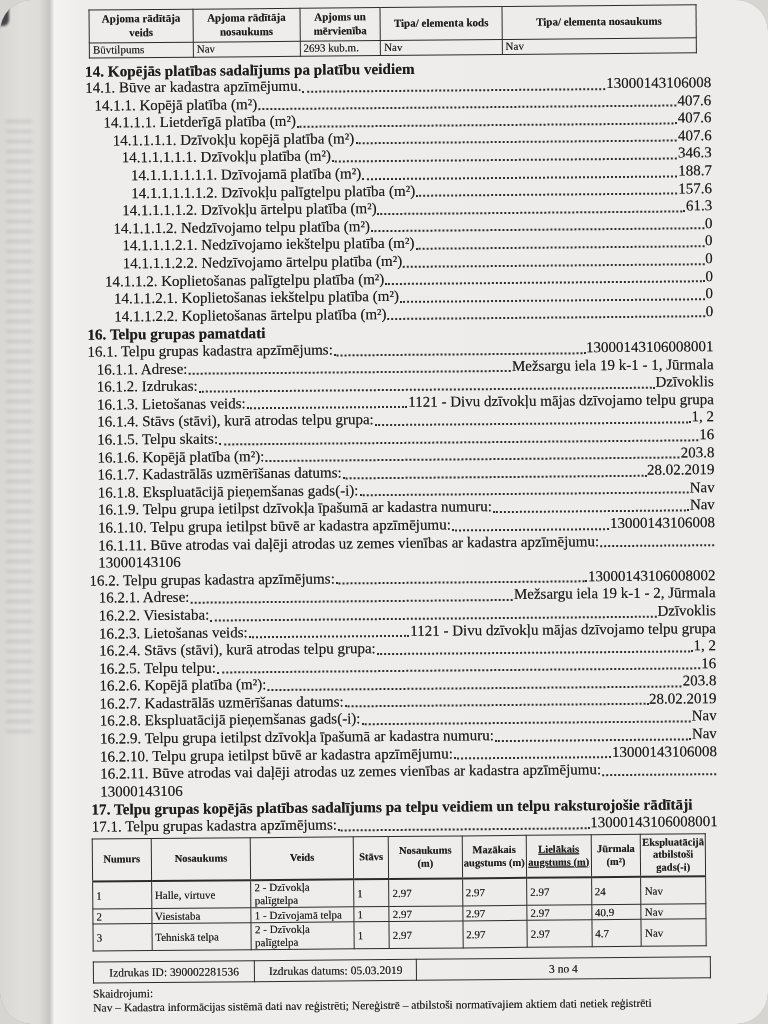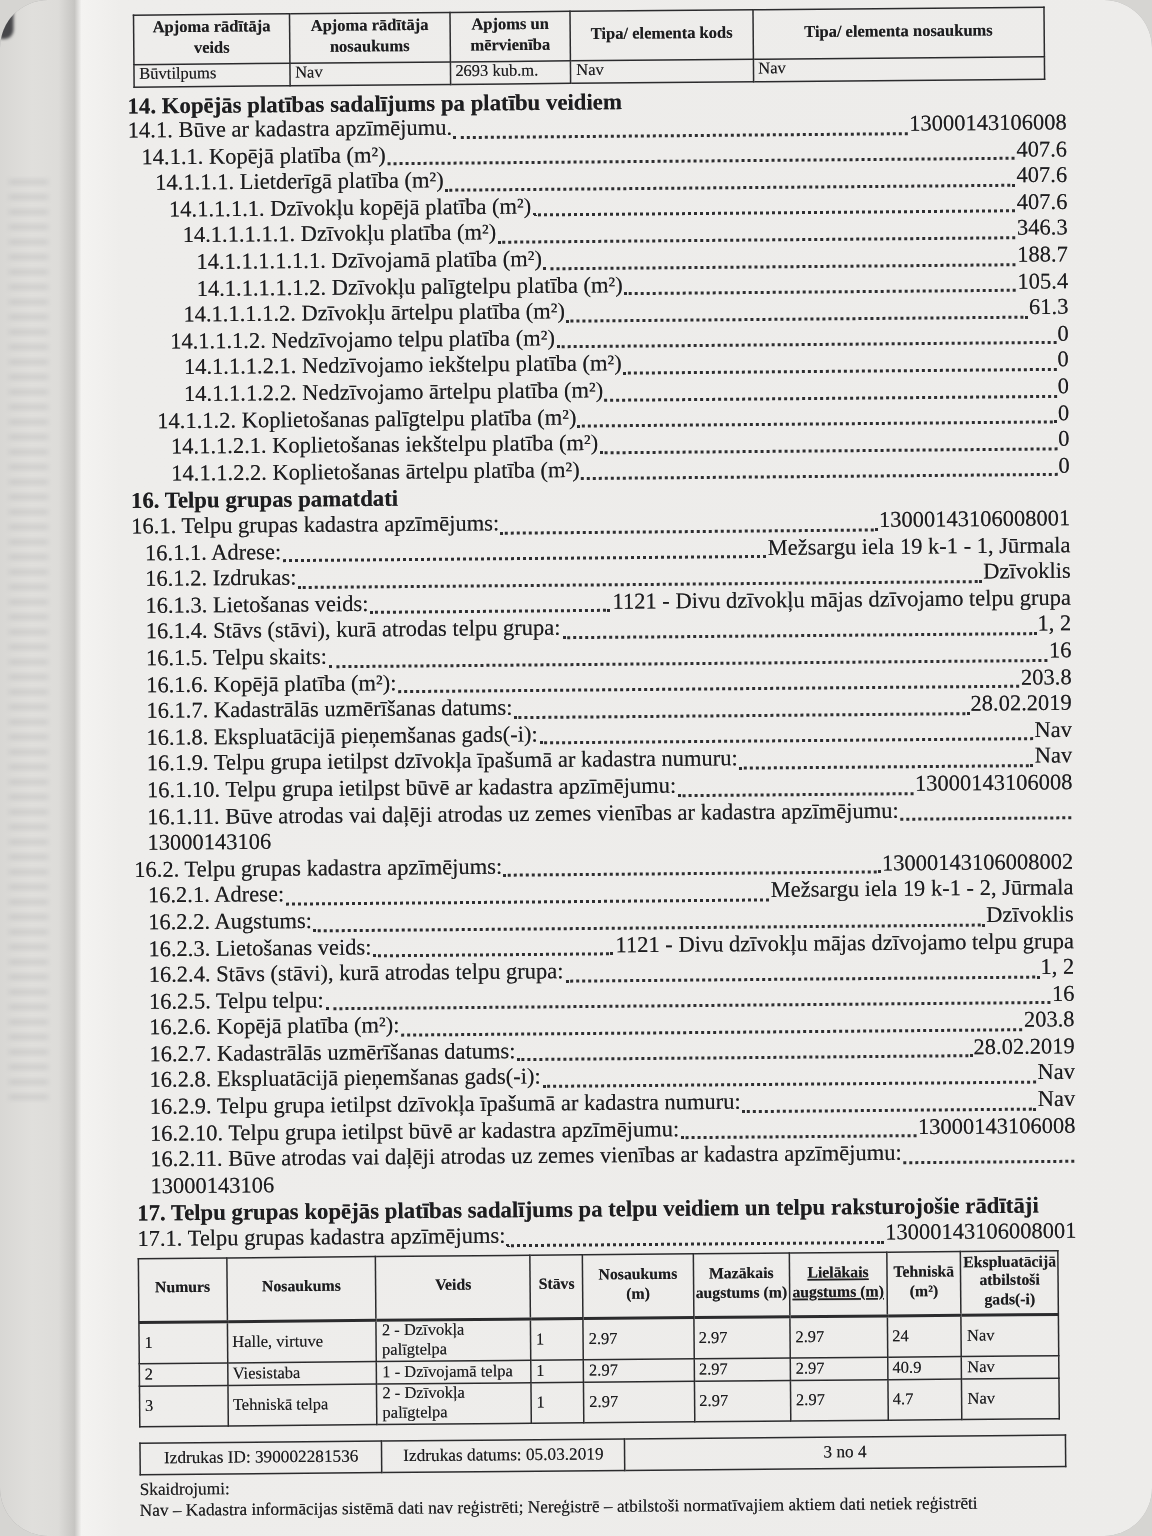--- a/index.html
+++ b/index.html
@@ -137,21 +137,21 @@
           <span class="ol-v">346.3</span>
         </div>
         <div class="ol-i" style="padding-left: 45px;">
           <span class="ol-t">14.1.1.1.1.1.1. Dzīvojamā platība (m²)</span>
           <span class="dots"></span>
           <span class="ol-v">188.7</span>
         </div>
         <div class="ol-i" style="padding-left: 45px;">
           <span class="ol-t">14.1.1.1.1.1.2. Dzīvokļu palīgtelpu platība (m²)</span>
           <span class="dots"></span>
-          <span class="ol-v">105.4</span>
+          <span class="ol-v">157.6</span>
         </div>
         <div class="ol-i" style="padding-left: 36px;">
           <span class="ol-t">14.1.1.1.1.2. Dzīvokļu ārtelpu platība (m²)</span>
           <span class="dots"></span>
           <span class="ol-v">61.3</span>
         </div>
         <div class="ol-i" style="padding-left: 27px;">
           <span class="ol-t">14.1.1.1.2. Nedzīvojamo telpu platība (m²)</span>
           <span class="dots"></span>
           <span class="ol-v">0</span>
@@ -247,21 +247,21 @@
           <span class="ol-t">16.2. Telpu grupas kadastra apzīmējums:</span>
           <span class="dots"></span>
           <span class="ol-v">13000143106008002</span>
         </div>
         <div class="ol-i" style="padding-left: 9px;">
           <span class="ol-t">16.2.1. Adrese:</span>
           <span class="dots"></span>
           <span class="ol-v">Mežsargu iela 19 k-1 - 2, Jūrmala</span>
         </div>
         <div class="ol-i" style="padding-left: 9px;">
-          <span class="ol-t">16.2.2. Augstums:</span>
+          <span class="ol-t">16.2.2. Viesistaba:</span>
           <span class="dots"></span>
           <span class="ol-v">Dzīvoklis</span>
         </div>
         <div class="ol-i" style="padding-left: 9px;">
           <span class="ol-t">16.2.3. Lietošanas veids:</span>
           <span class="dots"></span>
           <span class="ol-v">1121 - Divu dzīvokļu mājas dzīvojamo telpu grupa</span>
         </div>
         <div class="ol-i" style="padding-left: 9px;">
           <span class="ol-t">16.2.4. Stāvs (stāvi), kurā atrodas telpu grupa:</span>
@@ -315,21 +315,21 @@
     <table class="rooms-table">
         <thead>
           <tr>
             <th>Numurs</th>
             <th>Nosaukums</th>
             <th>Veids</th>
             <th>Stāvs</th>
             <th>Nosaukums (m)</th>
             <th>Mazākais augstums (m)</th>
             <th>Lielākais augstums (m)</th>
-            <th>Tehniskā (m²)</th>
+            <th>Jūrmala (m²)</th>
             <th>Ekspluatācijā atbilstoši gads(-i)</th>
           </tr>
         </thead>
         <tbody>
           <tr>
             <td>1</td>
             <td>Halle, virtuve</td>
             <td>2 - Dzīvokļa palīgtelpa</td>
             <td>1</td>
             <td>2.97</td>

